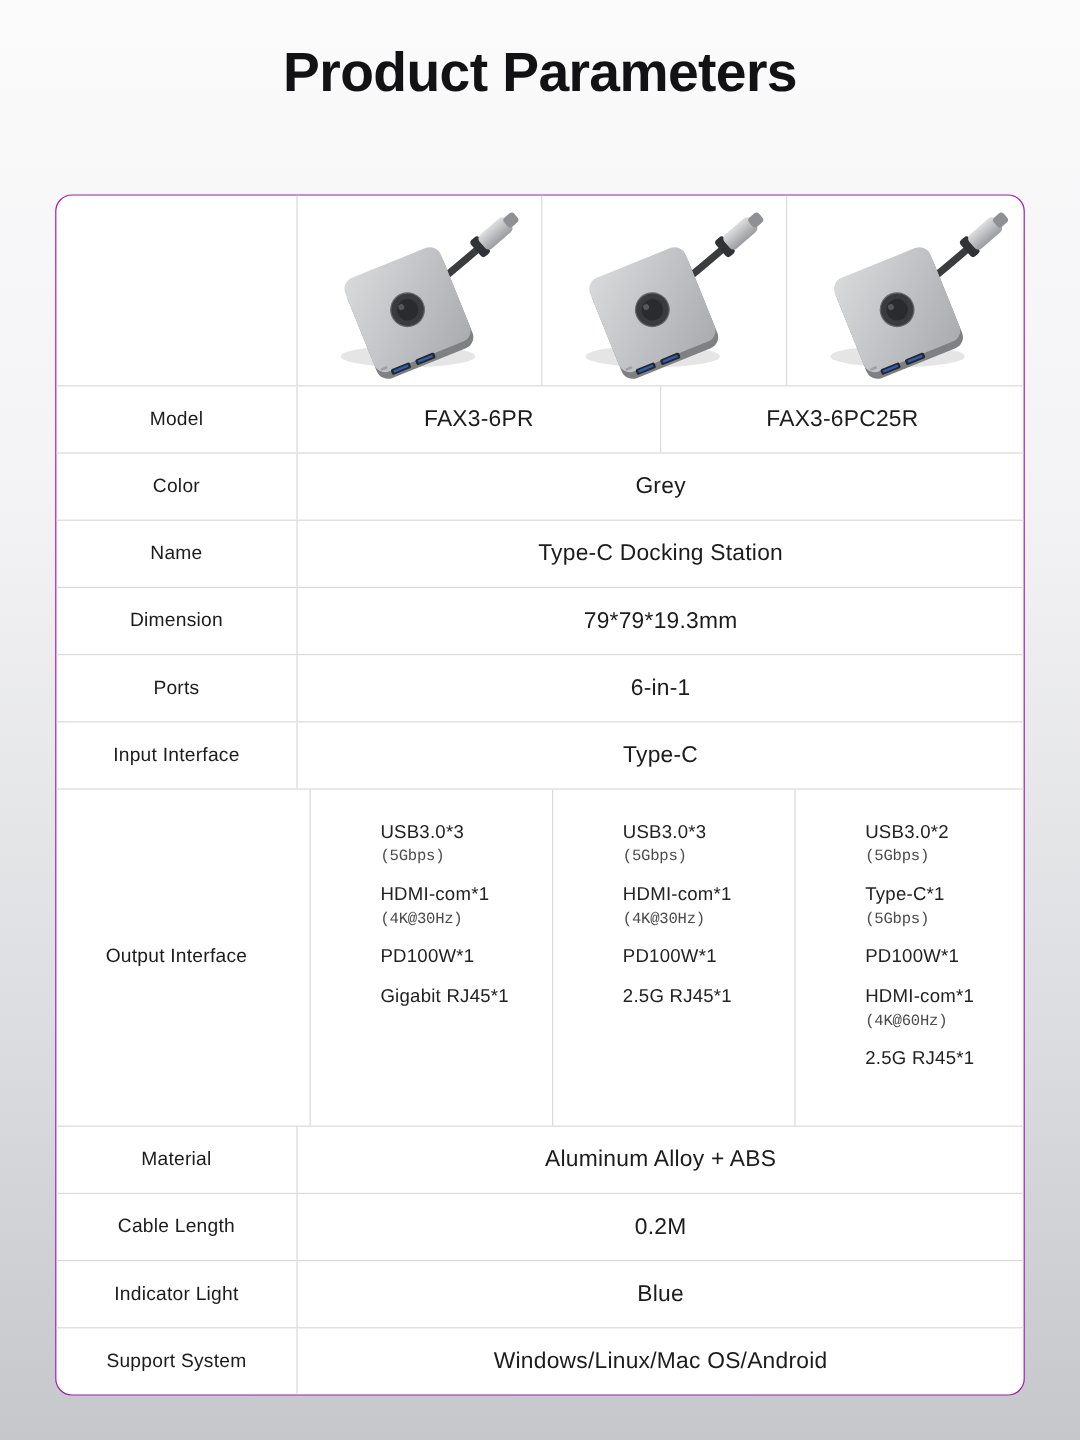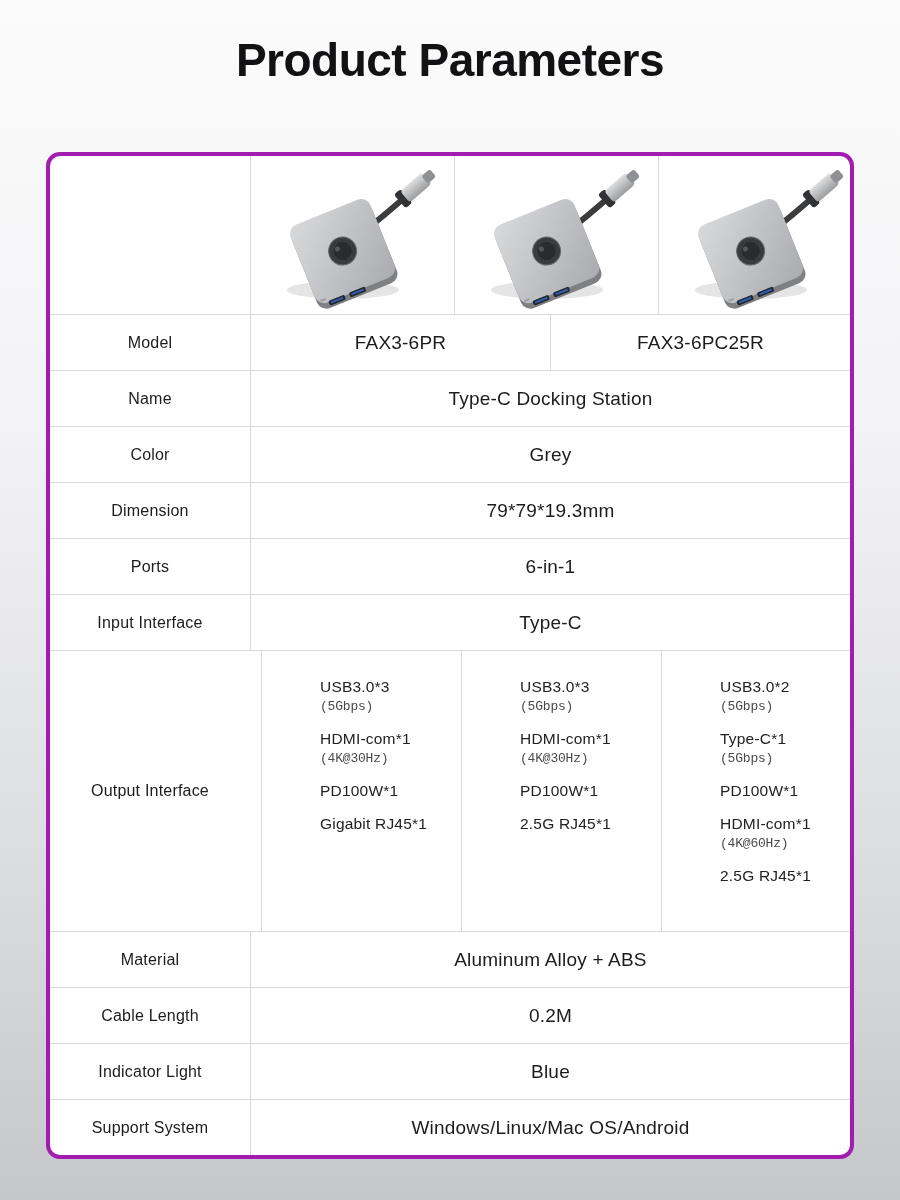--- a/index.html
+++ b/index.html
@@ -19,24 +19,24 @@
   .page-title{
     text-align:center;
     padding-top:33px;
     font-size:46px;
     font-weight:bold;
     letter-spacing:-0.5px;
     color:#121214;
   }
   .spec-table{
     position:absolute;
-    left:46px; top:152px;
+    left:46px; top:162px;
     width:808px;
     background:#ffffff;
-    border:4px solid #a21caf;
+    border:1px solid #a21caf;
     border-radius:14px;
     overflow:hidden;
   }
   .row{display:flex;border-top:1px solid var(--line);}
   .row:first-child{border-top:none;}
   .c{
     border-left:1px solid var(--line);
     display:flex;align-items:center;justify-content:center;
     text-align:center;
   }
@@ -177,26 +177,26 @@
 </div>
     </div>
 
     <div class="row r-simple">
       <div class="c c-label">Model</div>
       <div class="c c-val">FAX3-6PR</div>
       <div class="c c-val">FAX3-6PC25R</div>
     </div>
 
     <div class="row r-simple">
+      <div class="c c-label">Color</div>
+      <div class="c c-val">Grey</div>
+    </div>
+    <div class="row r-simple">
       <div class="c c-label">Name</div>
       <div class="c c-val">Type-C Docking Station</div>
-    </div>
-    <div class="row r-simple">
-      <div class="c c-label">Color</div>
-      <div class="c c-val">Grey</div>
     </div>
     <div class="row r-simple">
       <div class="c c-label">Dimension</div>
       <div class="c c-val">79*79*19.3mm</div>
     </div>
     <div class="row r-simple">
       <div class="c c-label">Ports</div>
       <div class="c c-val">6-in-1</div>
     </div>
     <div class="row r-simple">

